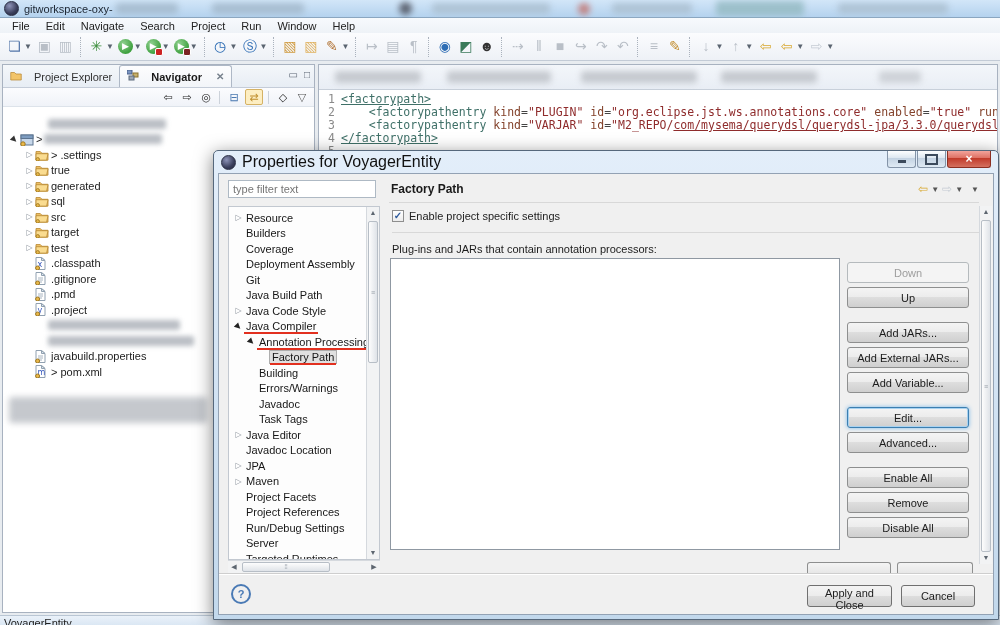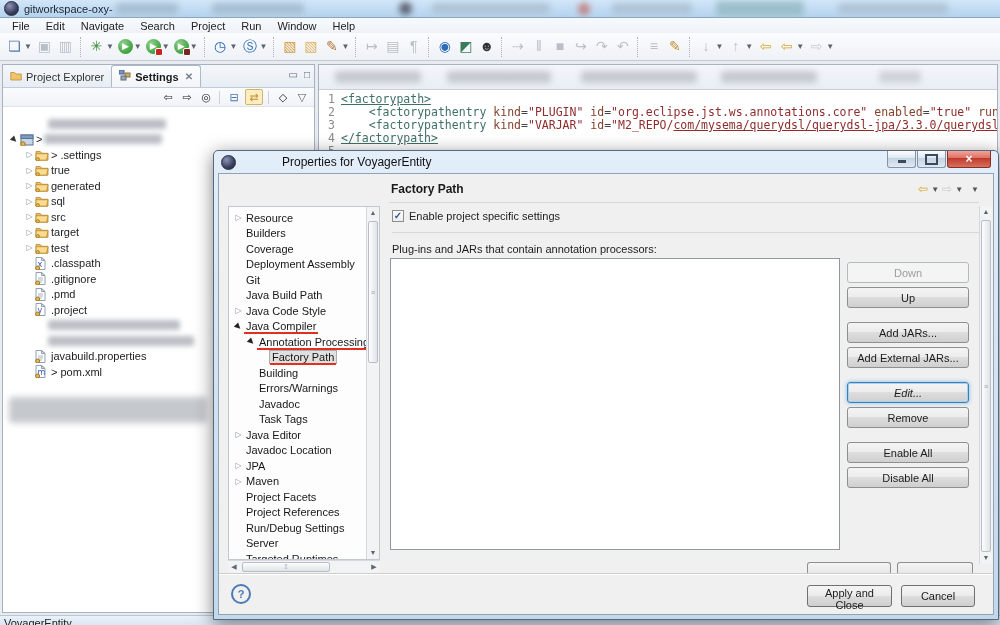--- a/index.html
+++ b/index.html
@@ -27,21 +27,21 @@
   .tbi .g.circ .badge{position:absolute;right:-2px;bottom:-2px;width:6px;height:6px;border-radius:2px;border:1px solid #fff;}
   .tbi .dd{font-size:8px;color:#5a6470;margin-left:1px;}
   .tbi.dim .g{color:#b9bfc7;}
   .tsep{width:1px;height:20px;margin:0 4px;border-left:1px dotted #aab2bd;}
   
   .workbench{left:0;top:62px;width:1000px;height:553px;background:#e8ecf0;}
   .leftpanel{left:2px;top:2px;width:313px;height:549px;background:#fff;
     border:1px solid #a8b2c0;box-sizing:border-box;}
   .tabrow{height:22px;background:linear-gradient(#f4f7fa,#e7edf4);border-bottom:1px solid #c4ccd8;
     display:flex;align-items:flex-end;position:relative;}
-  .tab{display:flex;align-items:center;height:21px;padding:0 7px;color:#333;gap:4px;}
+  .tab{display:flex;align-items:center;height:21px;padding:0 7px;color:#333;gap:12px;}
   .tab.active{background:linear-gradient(#fdfdfe,#f2f5f9);border:1px solid #aeb8c6;border-bottom:none;
     border-radius:3px 3px 0 0;font-weight:bold;color:#1a1a1a;}
   .tab .close{color:#76808c;font-size:10px;margin-left:2px;}
   .panelbtns{position:absolute;right:4px;top:4px;display:flex;gap:6px;color:#5c6673;font-size:10px;}
   .viewbar{height:18px;background:linear-gradient(#fbfcfe,#f0f3f8);border-bottom:1px solid #dde3ea;
     display:flex;justify-content:flex-end;align-items:center;padding-right:4px;gap:3px;}
   .vbi{font-size:11px;line-height:14px;width:16px;text-align:center;border-radius:2px;}
   .vbi.pressed{background:#fdeec2;border:1px solid #d5b264;}
   .vsep{width:1px;height:13px;border-left:1px solid #ccd2da;margin:0 2px;}
   .navtree{position:relative;padding-top:9px;height:470px;overflow:hidden;}
@@ -68,21 +68,21 @@
     border-top:1px solid #b9c6d4;overflow:hidden;}
   .statusbar span{position:absolute;left:4px;top:1px;color:#222;}
   
   .dialog{left:213px;top:150px;width:784px;height:468px;
     border:1px solid #56687c;border-radius:5px 5px 0 0;
     background:linear-gradient(#e3eefa,#c2d8ec);box-shadow:0 4px 18px rgba(0,0,0,.5);}
   .dlg-titlebar{height:22px;display:flex;align-items:center;padding-left:7px;}
   .dlg-ico{width:13px;height:13px;border-radius:50%;
     background:radial-gradient(circle at 35% 30%,#8d93b8,#3a3f5c 60%,#23273c);
     border:1px solid #2a2e44;margin-right:6px;}
-  .dlg-title{font-size:12px;color:#111;margin-left:40px;}
+  .dlg-title{font-size:16px;color:#111;}
   .dlg-winbtns{position:absolute;right:7px;top:0;display:flex;}
   .wbtn{width:27px;height:16px;border:1px solid #8494a8;border-top:none;
     background:linear-gradient(#fdfeff,#dce6f0 45%,#c3d2e2 45%,#dfeaf4);
     display:flex;align-items:center;justify-content:center;border-radius:0 0 3px 3px;margin-left:1px;}
   .wbtn .minbar{width:8px;height:3px;background:#3c4a5c;margin-top:5px;}
   .wbtn .maxbox{width:9px;height:7px;border:2px solid #3c4a5c;}
   .wbtn.close{width:42px;background:linear-gradient(#f2a39b,#dd6f62 45%,#c13a2a 45%,#d4705f);
     border-color:#8c2f22;color:#fff;font-weight:bold;font-size:12px;}
   .dlg-body{position:absolute;left:4px;right:4px;top:22px;bottom:4px;
     background:#f0f0f0;border:1px solid #93a2b4;}
@@ -119,21 +119,21 @@
     box-sizing:border-box;padding-top:3px;}
   .jrow{display:flex;align-items:center;gap:6px;height:17px;padding:0 4px;margin:0 2px;white-space:nowrap;overflow:hidden;}
   .jrow.selected{background:#f0f5fb;outline:1px solid #cfe0f0;}
   .btncol{left:628px;top:88px;width:122px;display:flex;flex-direction:column;}
   .btn{height:21px;margin-top:4px;font:11px "Liberation Sans",sans-serif;color:#1c1c1c;
     background:linear-gradient(#f4f4f4,#ececec 48%,#dedede 48%,#cfcfcf);
     border:1px solid #8e8f8f;border-radius:3px;}
   .btn:first-child{margin-top:0;}
   .btn.gap{margin-top:14px;}
   .btn.disabled{color:#9d9d9d;background:#f4f4f4;border-color:#b5babd;}
-  .btn.focused{border-color:#3c7fb1;box-shadow:0 0 0 1px #a8d2f0 inset,0 0 4px #7ab8e8;font-style:italic;}
+  .btn.focused{border-color:#3c7fb1;box-shadow:0 0 0 1px #a8d2f0 inset,0 0 4px #7ab8e8;}
   .partialbtn{height:11px;width:82px;background:linear-gradient(#f4f4f4,#e6e6e6);
     border:1px solid #8e8f8f;border-bottom:none;border-radius:3px 3px 0 0;}
   .dlg-footer{left:0;right:0;top:399px;bottom:0;background:#f0f0f0;border-top:1px solid #cecece;
     box-shadow:0 1px 0 #fff inset;}
   .helpbtn{left:12px;top:10px;width:16px;height:16px;border-radius:50%;border:2px solid #4a7ab5;
     color:#4a7ab5;font-weight:bold;font-size:11px;display:flex;align-items:center;justify-content:center;}
   .fbtn{top:11px;height:22px;font:11px "Liberation Sans",sans-serif;color:#1c1c1c;
     background:linear-gradient(#f4f4f4,#ececec 48%,#dedede 48%,#cfcfcf);
     border:1px solid #707070;border-radius:3px;}
 </style>
@@ -290,21 +290,21 @@
               <path d="M1 3h5l2 2h7v8H1z" fill="#f2c46a" stroke="#b98a35"></path>
             </svg></span>
         <span>Project Explorer</span>
       </div>
       <div class="tab active">
         <span><svg width="12" height="11" viewBox="0 0 12 11">
               <rect x="0" y="0" width="5" height="4" fill="#7a94c0" stroke="#4a618a"></rect>
               <rect x="6" y="3" width="5" height="4" fill="#c8b06a" stroke="#8a7230"></rect>
               <rect x="2" y="6" width="5" height="4" fill="#9aa6b6" stroke="#5c6a7c"></rect>
             </svg></span>
-        <span>Settings</span>
+        <span>Navigator</span>
         <span class="close">✕</span>
       </div>
       <div class="panelbtns">
         <span>▭</span>
         <span>□</span>
       </div>
     </div>
     <div class="viewbar" id="viewbar">
         <span class="vbi dim">⇦</span>
         <span class="vbi dim">⇨</span>
@@ -522,20 +522,21 @@
     <div class="wbtn">
         <span class="minbar"></span>
       </div>
     <div class="wbtn">
         <span class="maxbox"></span>
       </div>
     <div class="wbtn close">×</div>
   </div>
 
   <div class="dlg-body">
+    <input class="abs filter" placeholder="type filter text" style="">
 
     <div class="abs dlgtreebox">
       <div class="dlgtree" id="dlgtree">
           <div class="drow" style="--ind: 0;">
             <span class="arrow collapsed">▷</span>
             <span class="tlabel">Resource</span>
           </div>
           <div class="drow" style="--ind: 0;">
             <span class="arrow none"></span>
             <span class="tlabel">Builders</span>
@@ -655,23 +656,25 @@
 
     <div class="abs listlabel">Plug-ins and JARs that contain annotation processors:</div>
     <div class="abs jarlist" id="jarlist">
       </div>
 
     <div class="abs btncol" id="btncol">
         <button class="btn disabled">Down</button>
         <button class="btn">Up</button>
         <button class="btn gap">Add JARs...</button>
         <button class="btn">Add External JARs...</button>
+        <button class="btn">Add Variable...</button>
         <button class="btn focused gap">Edit...</button>
+        <button class="btn">Advanced...</button>
+        <button class="btn gap">Enable All</button>
         <button class="btn">Remove</button>
-        <button class="btn gap">Enable All</button>
         <button class="btn">Disable All</button>
       </div>
 
     <div class="abs partialbtn" style="left:588px;top:388px;width:82px;"></div>
     <div class="abs partialbtn" style="left:678px;top:388px;width:74px;"></div>
 
     <div class="sb-v" style="right:1px;top:32px;height:358px;">
       <div class="sb-arr" style="top:0;">▲</div>
       <div class="sb-thumb" style="left:1px;right:1px;top:14px;height:330px;">≡</div>
       <div class="sb-arr" style="bottom:0;">▼</div>

